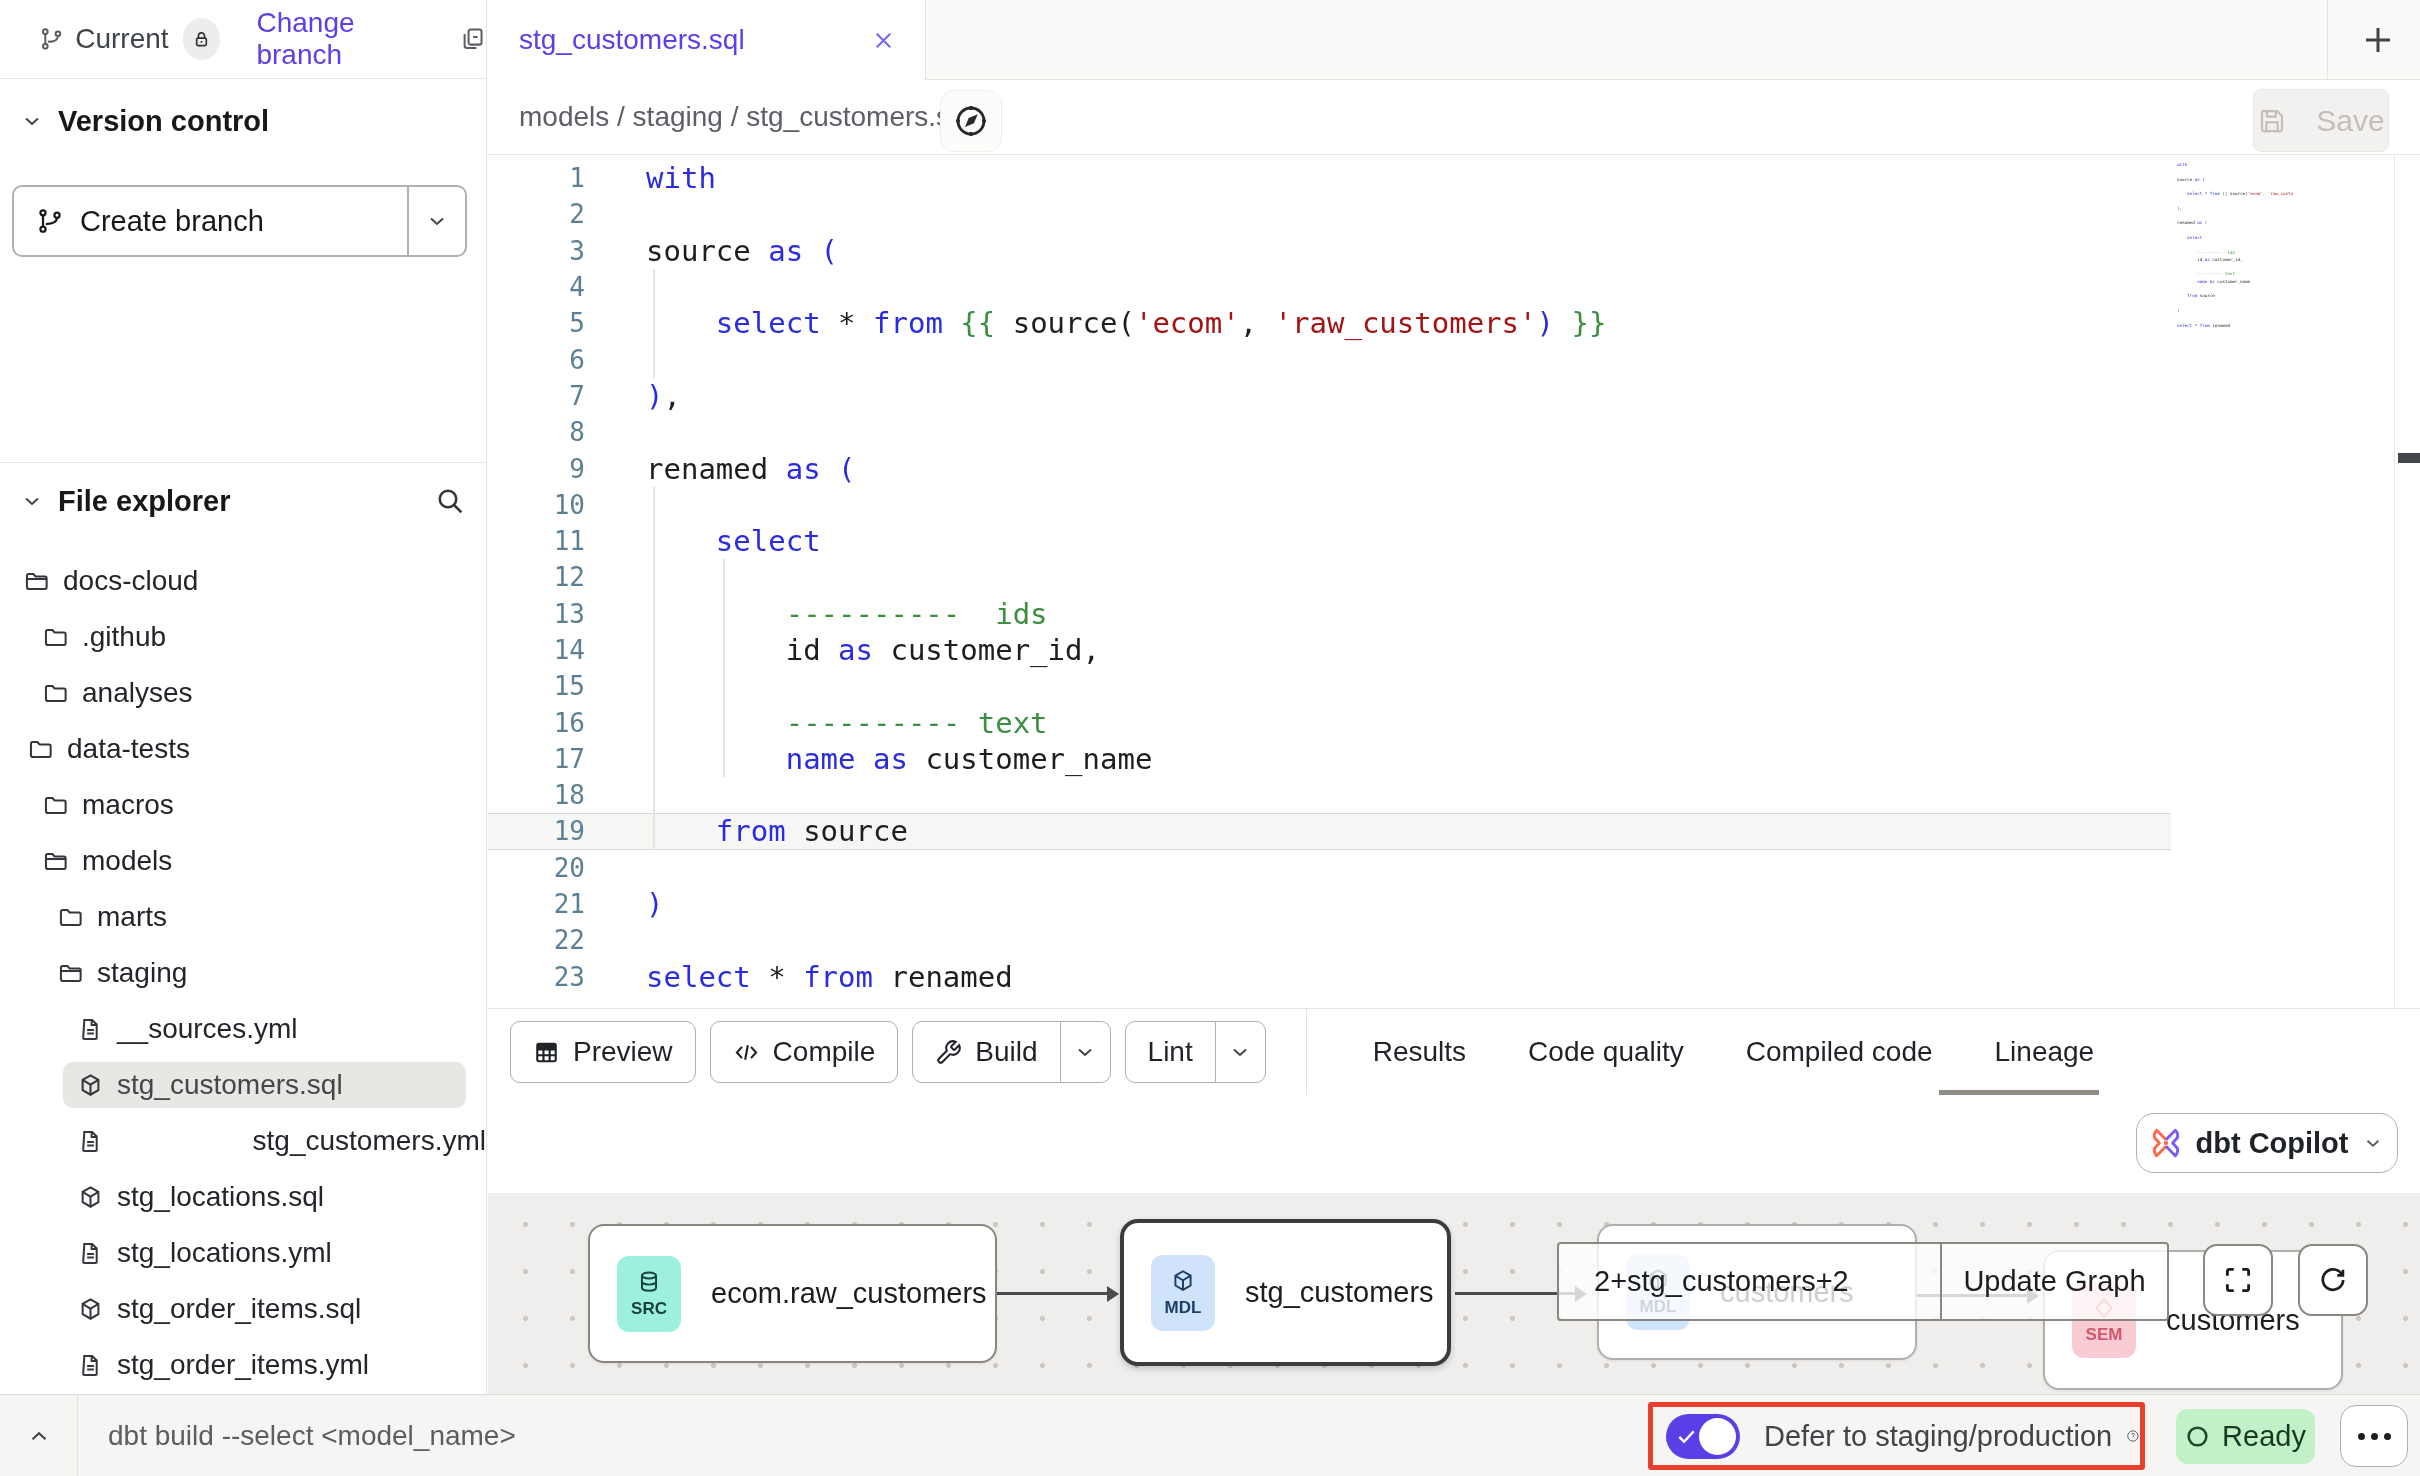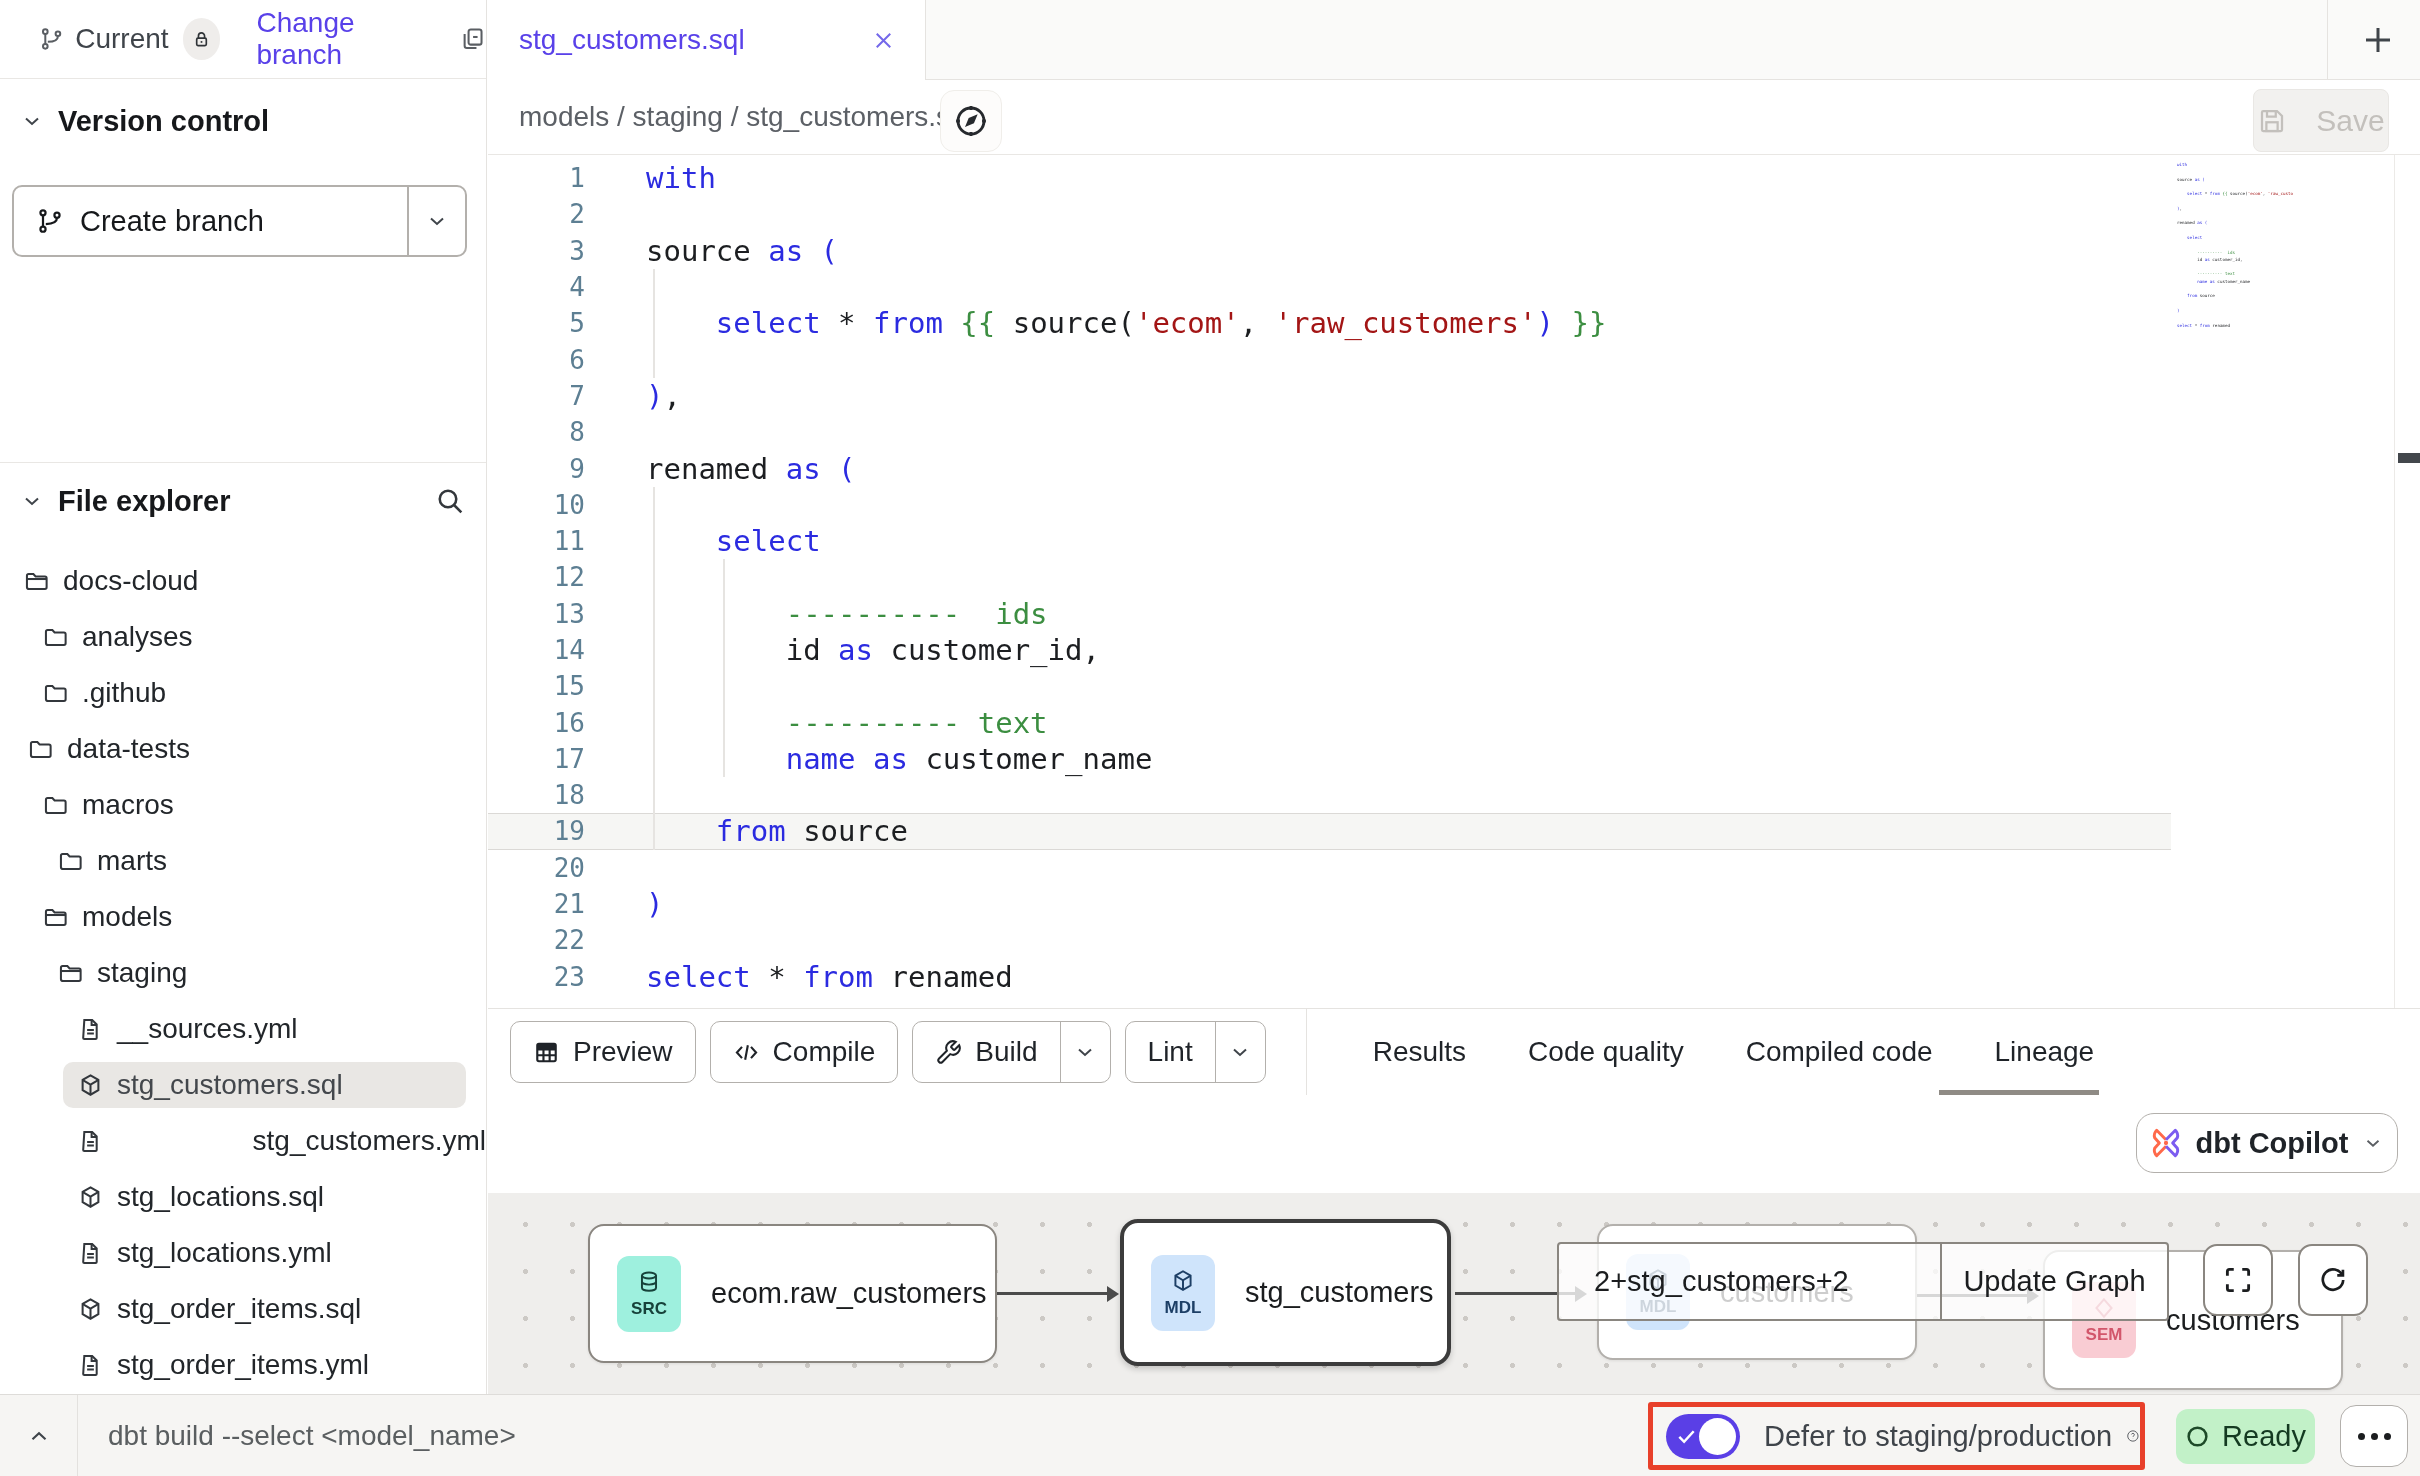--- a/index.html
+++ b/index.html
@@ -280,51 +280,51 @@
           <div class="trow" style="padding-left: 23px;">
             <svg class="ticon">
               <use href="#i-folder-open"></use>
             </svg>
             <span class="tlabel">docs-cloud</span>
           </div>
           <div class="trow" style="padding-left: 42px;">
             <svg class="ticon">
               <use href="#i-folder"></use>
             </svg>
+            <span class="tlabel">.github</span>
+          </div>
+          <div class="trow" style="padding-left: 42px;">
+            <svg class="ticon">
+              <use href="#i-folder"></use>
+            </svg>
             <span class="tlabel">analyses</span>
           </div>
+          <div class="trow" style="padding-left: 27px;">
+            <svg class="ticon">
+              <use href="#i-folder"></use>
+            </svg>
+            <span class="tlabel">data-tests</span>
+          </div>
           <div class="trow" style="padding-left: 42px;">
             <svg class="ticon">
               <use href="#i-folder"></use>
             </svg>
-            <span class="tlabel">.github</span>
-          </div>
-          <div class="trow" style="padding-left: 27px;">
+            <span class="tlabel">macros</span>
+          </div>
+          <div class="trow" style="padding-left: 42px;">
+            <svg class="ticon">
+              <use href="#i-folder-open"></use>
+            </svg>
+            <span class="tlabel">models</span>
+          </div>
+          <div class="trow" style="padding-left: 57px;">
             <svg class="ticon">
               <use href="#i-folder"></use>
             </svg>
-            <span class="tlabel">data-tests</span>
-          </div>
-          <div class="trow" style="padding-left: 42px;">
-            <svg class="ticon">
-              <use href="#i-folder"></use>
-            </svg>
-            <span class="tlabel">macros</span>
-          </div>
-          <div class="trow" style="padding-left: 57px;">
-            <svg class="ticon">
-              <use href="#i-folder"></use>
-            </svg>
             <span class="tlabel">marts</span>
-          </div>
-          <div class="trow" style="padding-left: 42px;">
-            <svg class="ticon">
-              <use href="#i-folder-open"></use>
-            </svg>
-            <span class="tlabel">models</span>
           </div>
           <div class="trow" style="padding-left: 57px;">
             <svg class="ticon">
               <use href="#i-folder-open"></use>
             </svg>
             <span class="tlabel">staging</span>
           </div>
           <div class="trow" style="padding-left: 77px;">
             <svg class="ticon">
               <use href="#i-doc"></use>

